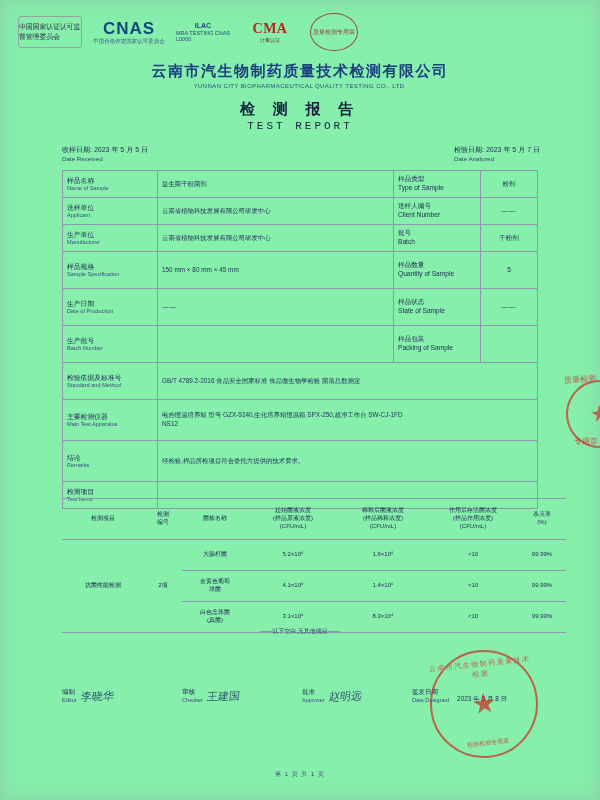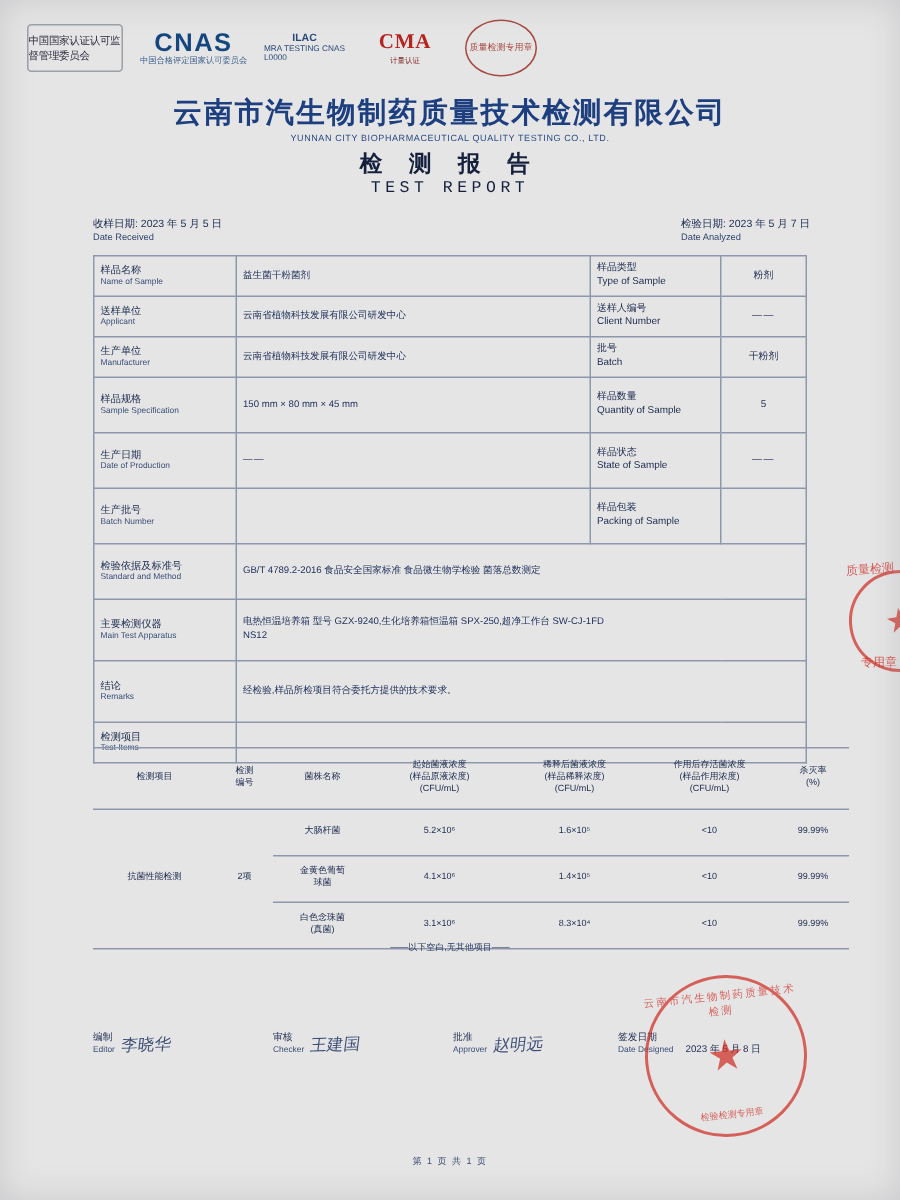--- a/index.html
+++ b/index.html
@@ -12,21 +12,21 @@
     height: 800px;
     font-family: "Liberation Sans", sans-serif;
     color: #1a1a2e;
     position: relative;
     overflow: hidden;
   }
   .page {
     position: absolute;
     left: 0; top: 0;
     width: 600px; height: 800px;
-    background: #e5e5e5;
+    background: #86efac;
   }
   
   .scan-edge {
     position: absolute;
     left: 0; top: 0; right: 0; bottom: 0;
     box-shadow: inset 0 0 22px rgba(140,140,150,0.30);
     pointer-events: none;
   }
   .blur { filter: blur(0.45px); }
 
@@ -121,21 +121,21 @@
   .report-no .val { color: #24406f; }
 
   
   .company {
     position: absolute;
     left: 0; right: 0; top: 62px;
     text-align: center;
   }
   .company-cn {
     font-family: "Liberation Serif", serif;
-    font-size: 19px;
+    font-size: 15px;
     font-weight: bold;
     color: #1d3f80;
     letter-spacing: 1.5px;
   }
   .company-en {
     font-size: 6px;
     color: #2b4b86;
     letter-spacing: 0.4px;
     margin-top: 2px;
   }

